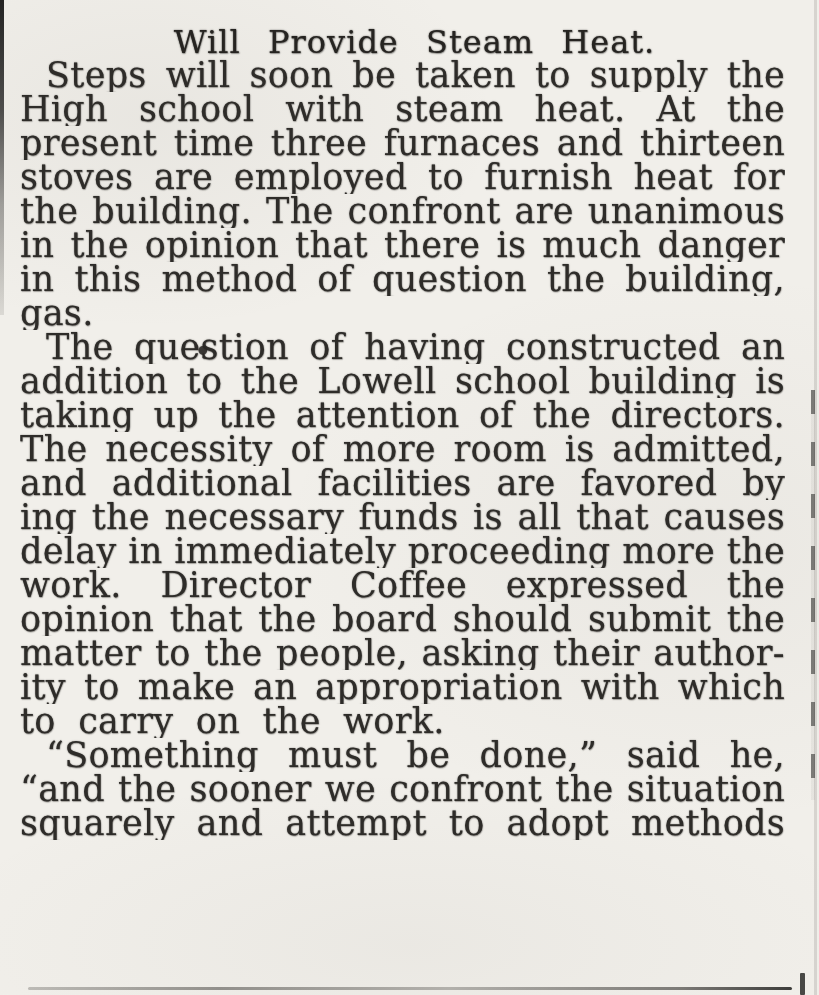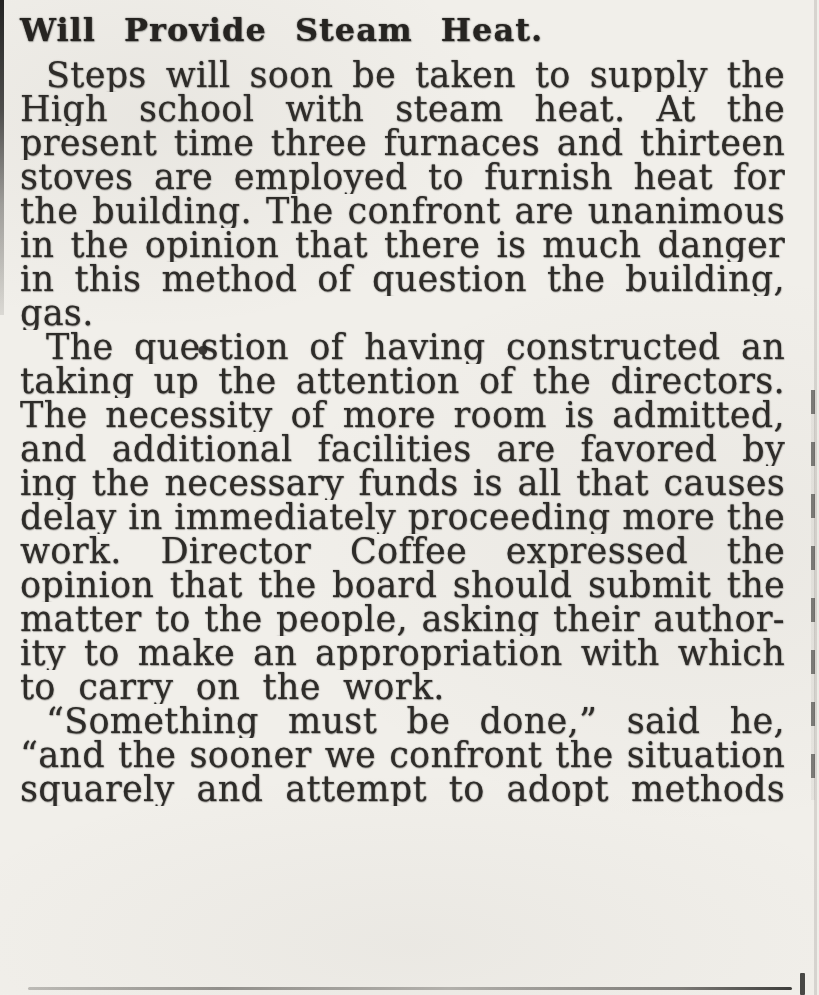--- a/index.html
+++ b/index.html
@@ -20,24 +20,25 @@
       var(--paper, #f1efea);
     font-family: "DejaVu Serif", "Liberation Serif", serif;
     color: var(--ink, #2e2c29);
     overflow: hidden;
   }
   .title {
     position: absolute;
     top: 8px;
     left: 20px;
     width: 765px;
-    margin: 0;
+    margin: 12px;
+    text-align: center;
     font-size: 32px;
     line-height: 44px;
-    font-weight: bold;
+    font-weight: normal;
     letter-spacing: 1px;
     word-spacing: 16px;
     color: #262421;
     text-shadow: 0 0 1.6px rgba(38,36,33,0.75), 0.6px 0.8px 1.2px rgba(38,36,33,0.35);
   }
   .article-body {
     position: absolute;
     left: 20px;
     top: 58px;
     width: 765px;
@@ -119,20 +120,21 @@
         <div class="line">High school with steam heat. At the</div>
         <div class="line">present time three furnaces and thirteen</div>
         <div class="line">stoves are employed to furnish heat for</div>
         <div class="line">the building. The confront are unanimous</div>
         <div class="line">in the opinion that there is much danger</div>
         <div class="line">in this method of question the building,</div>
         <div class="line lastline">gas.</div>
       </div>
       <div class="para">
         <div class="line first">The question of having constructed an</div>
+        <div class="line">addition to the Lowell school building is</div>
         <div class="line">taking up the attention of the directors.</div>
         <div class="line">The necessity of more room is admitted,</div>
         <div class="line">and additional facilities are favored by</div>
         <div class="line">ing the necessary funds is all that causes</div>
         <div class="line">delay in immediately proceeding more the</div>
         <div class="line">work. Director Coffee expressed the</div>
         <div class="line">opinion that the board should submit the</div>
         <div class="line">matter to the people, asking their author-</div>
         <div class="line">ity to make an appropriation with which</div>
         <div class="line lastline">to carry on the work.</div>

